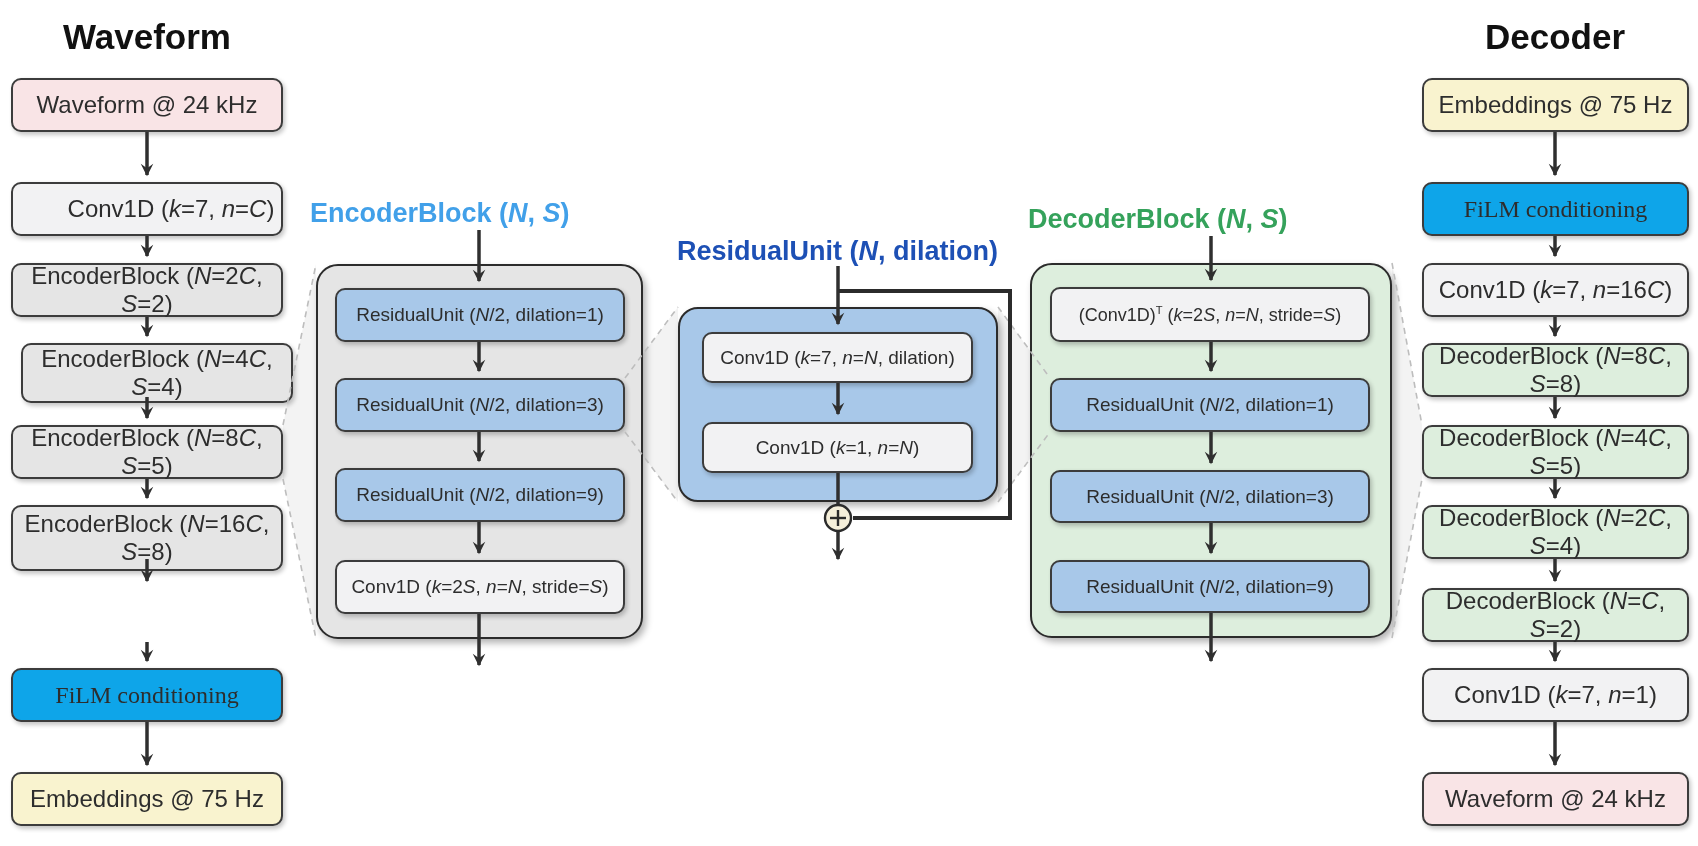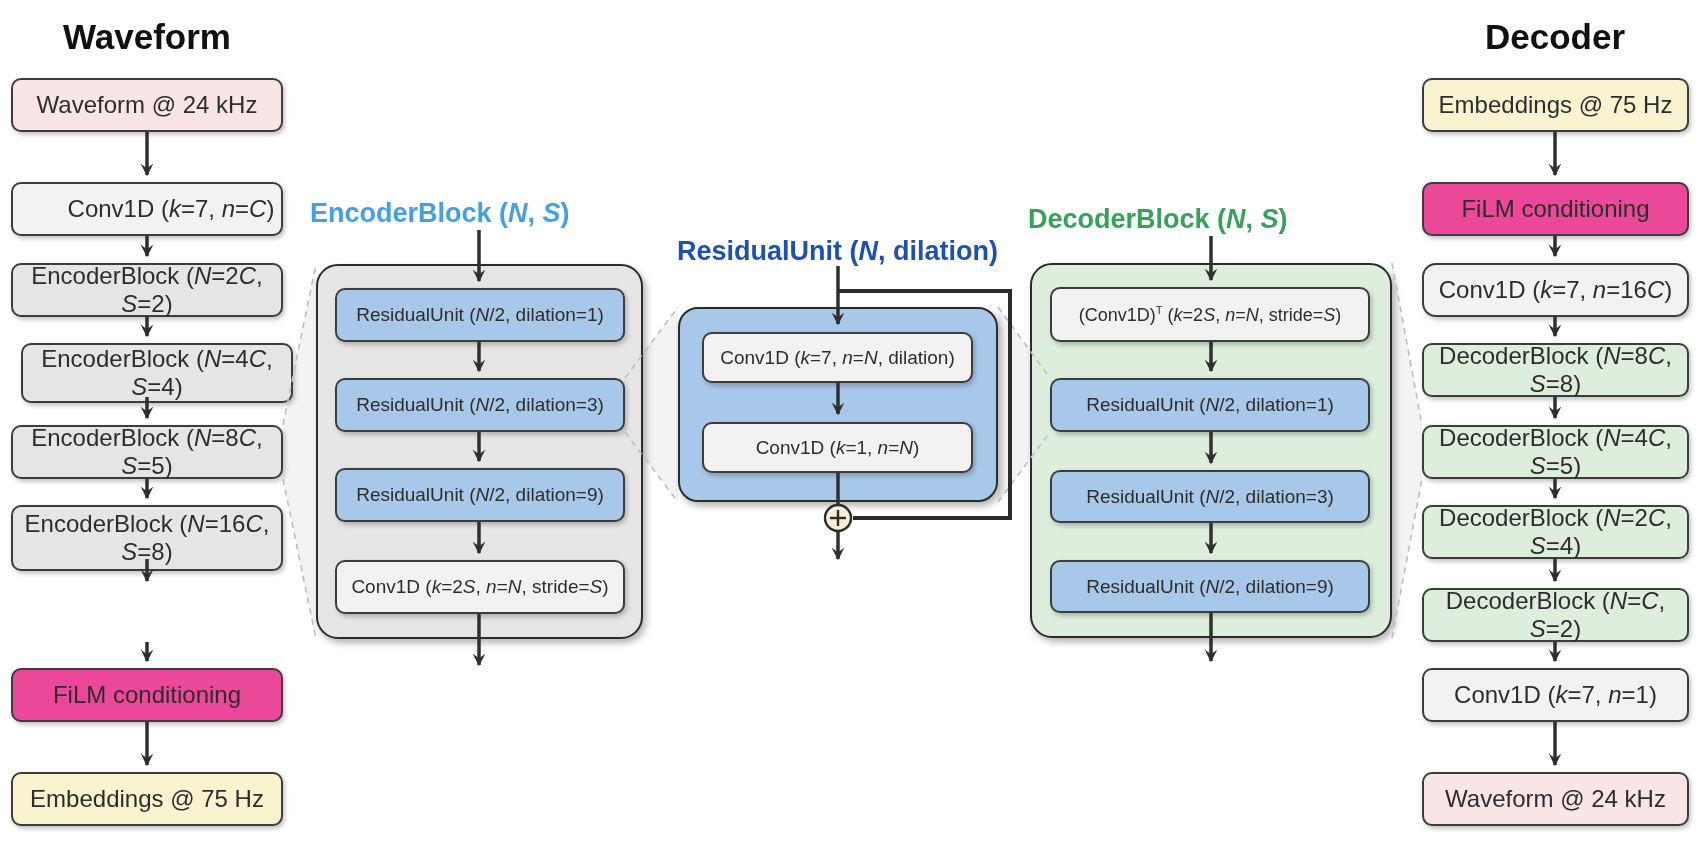--- a/index.html
+++ b/index.html
@@ -12,21 +12,21 @@
         box-shadow:2px 2.5px 4px rgba(0,0,0,0.22);z-index:2;box-sizing:border-box;}
   .inner{font-size:19px;border-radius:10px;}
   .tight{font-size:18px;}
   .container{position:absolute;border:2.5px solid #2b2b2b;border-radius:22px;
              box-shadow:3px 4px 7px rgba(0,0,0,0.30);z-index:1;box-sizing:border-box;}
   .pink{background:#f9e4e6;}
   .gray{background:#f2f2f3;}
   .blue-light{background:#e5e5e5;}
   .blue-mid{background:#a8c8e9;}
   .green{background:#ddeedd;}
-  .purple{background:#ec4899;}
+  .purple{background:#0ea5e9;font-family:Liberation Serif, serif;}
   .yellow{background:#f9f3cf;}
   .heading{position:absolute;font-size:35px;font-weight:700;color:#111;text-align:center;z-index:2;}
   .callout-title{position:absolute;font-size:27px;font-weight:700;z-index:2;white-space:nowrap;}
   .t-encblock{color:#41a0e9;}
   .t-resunit{color:#1d50b5;}
   .t-decblock{color:#35a25b;}
   sup{font-size:0.62em;}
   i{font-style:italic;}
   #lines{z-index:3;}
 </style>
@@ -69,21 +69,21 @@
   <div class="node yellow" style="left:11px;top:772px;width:272px;height:54px;">
       <span class="fmt">Embeddings @ 75 Hz</span>
     </div>
 
   <div class="node yellow" style="left:1422px;top:78px;width:267px;height:54px;">
       <span class="fmt">Embeddings @ 75 Hz</span>
     </div>
   <div class="node purple" style="left:1422px;top:182px;width:267px;height:54px;">
       <span class="fmt">FiLM conditioning</span>
     </div>
-  <div class="node gray" style="left:1422px;top:263px;width:267px;height:54px;border-radius:14px;">
+  <div class="node gray" style="left:1422px;top:263px;width:267px;height:54px;">
       <span class="fmt">Conv1D (<i>k</i>=7, <i>n</i>=16<i>C</i>)</span>
     </div>
   <div class="node green" style="left:1422px;top:343px;width:267px;height:54px;">
       <span class="fmt">DecoderBlock (<i>N</i>=8<i>C</i>, <i>S</i>=8)</span>
     </div>
   <div class="node green" style="left:1422px;top:425px;width:267px;height:54px;">
       <span class="fmt">DecoderBlock (<i>N</i>=4<i>C</i>, <i>S</i>=5)</span>
     </div>
   <div class="node green" style="left:1422px;top:505px;width:267px;height:54px;">
       <span class="fmt">DecoderBlock (<i>N</i>=2<i>C</i>, <i>S</i>=4)</span>

